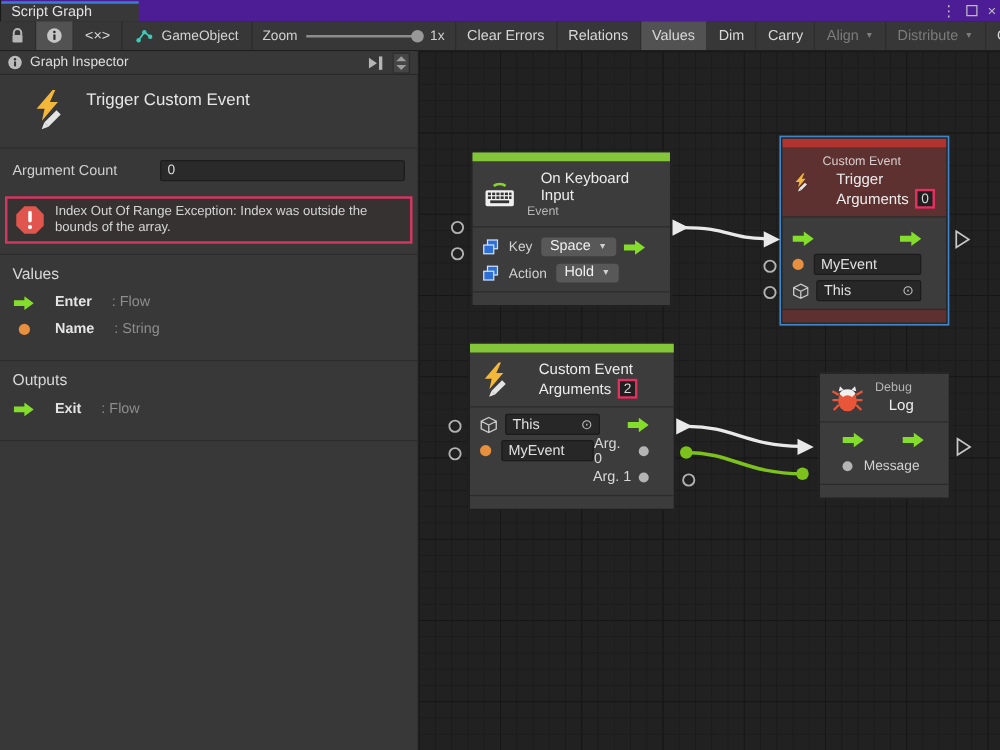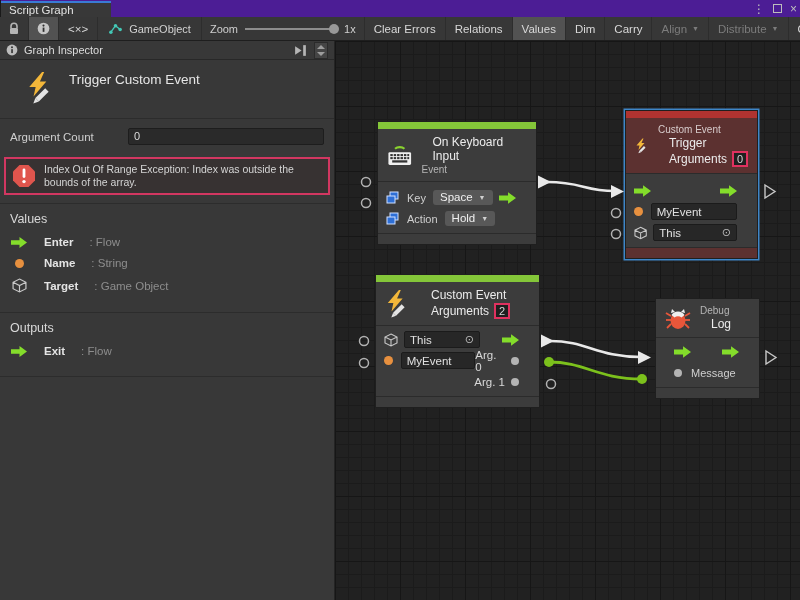--- a/index.html
+++ b/index.html
@@ -258,29 +258,20 @@
       </span>
       <span class="pname">Enter</span>
       <span class="ptype">Flow</span>
     </div>
     <div class="port-row">
       <span class="picon">
           <span class="dot dot-orange"></span>
         </span>
       <span class="pname">Name</span>
       <span class="ptype">String</span>
-    </div>
-    <div class="port-row">
-      <span class="picon">
-        <svg width="15" height="15" viewBox="0 0 14 14">
-            <path d="M7 1 L13 4 L13 10 L7 13 L1 10 L1 4 Z M1 4 L7 7 L13 4 M7 7 L7 13" stroke="#c9c9c9" fill="none" stroke-width="1.1"></path>
-          </svg>
-      </span>
-      <span class="pname">Target</span>
-      <span class="ptype">Game Object</span>
     </div>
   </div>
 
   <div class="divider"></div>
 
   <div class="section">
     <div class="sec-title">Outputs</div>
     <div class="port-row">
       <span class="picon">
         <svg width="16" height="11" viewBox="0 0 16 11">

